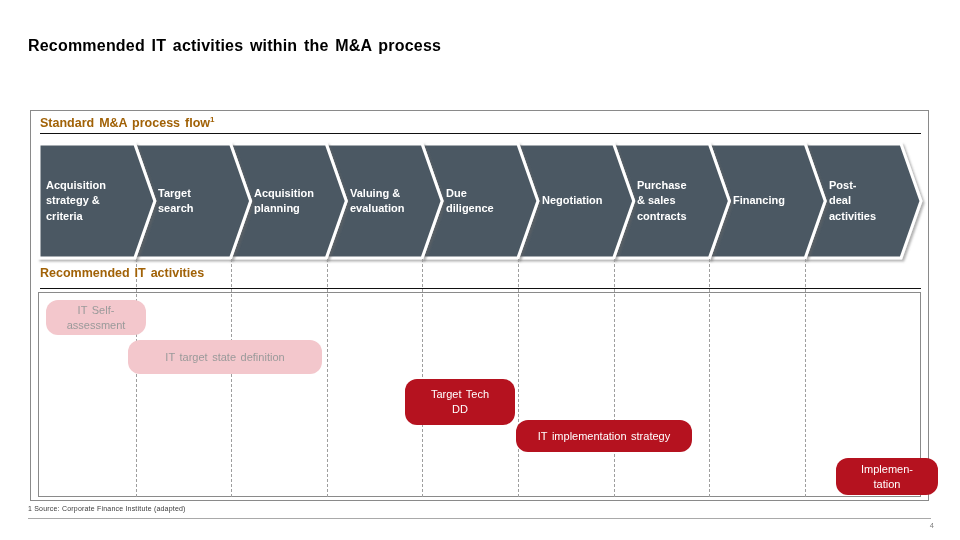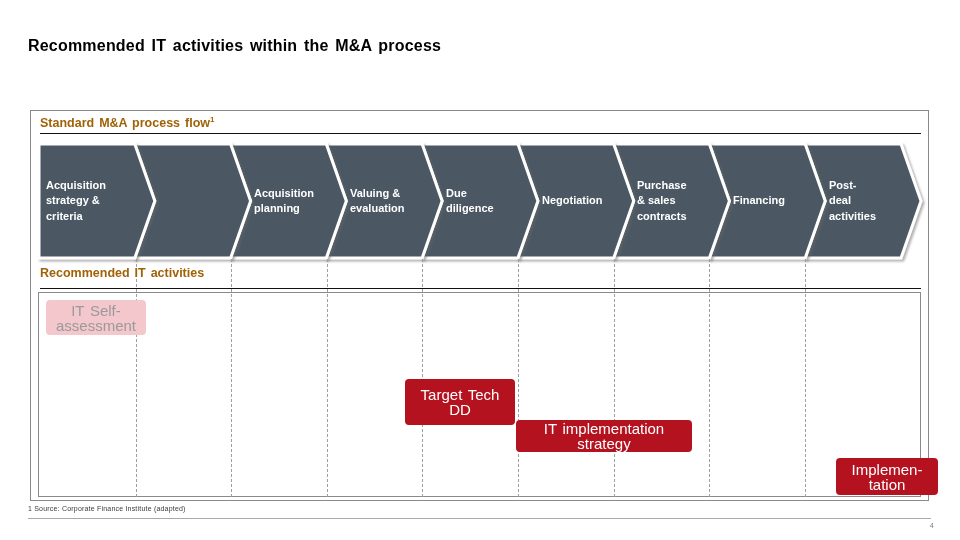--- a/index.html
+++ b/index.html
@@ -53,23 +53,23 @@
     position:absolute; left:38px; top:292px; width:883px; height:205px;
     border:1px solid #8a8a8a; background:#fff; z-index:1;
   }
 
   .col-divider {
     position:absolute; top:259px; height:238px; width:0;
     border-left:1px dashed #9e9e9e; z-index:2;
   }
 
   .activity {
-    position:absolute; border-radius:4px; z-index:4;
+    position:absolute; border-radius:12px; z-index:4;
     display:flex; align-items:center; justify-content:center;
-    text-align:center; font-size:15px; line-height:15px;
+    text-align:center; font-size:11px; line-height:15px;
     white-space:pre-line; word-spacing:1.5px;
   }
   .activity.light { background:#F3C7CC; color:#9A9A9A; }
   .activity.strong { background:#B5121F; color:#ffffff; }
 
   .act-1 { left:46px;  top:300px; width:100px; height:35px; }
   .act-2 { left:128px; top:340px; width:194px; height:34px; }
   .act-3 { left:405px; top:379px; width:110px; height:46px; }
   .act-4 { left:516px; top:420px; width:176px; height:32px; }
   .act-5 { left:808px; top:458px; width:102px; height:37px;margin-left:28px; }
@@ -112,20 +112,22 @@
     <polygon class="chev" filter="url(#ds)" points="383.1,0 478.9,0 498.9,57 478.9,114 383.1,114 403.1,57"></polygon>
     <polygon class="chev" filter="url(#ds)" points="287.3,0 383.1,0 403.1,57 383.1,114 287.3,114 307.3,57"></polygon>
     <polygon class="chev" filter="url(#ds)" points="191.6,0 287.3,0 307.3,57 287.3,114 191.6,114 211.6,57"></polygon>
     <polygon class="chev" filter="url(#ds)" points="95.8,0 191.6,0 211.6,57 191.6,114 95.8,114 115.8,57"></polygon>
     <polygon class="chev" filter="url(#ds)" points="0,0 95.8,0 115.8,57 95.8,114 0,114"></polygon>
   </svg>
 
   <div class="chev-label" style="left:46px;width:86px;">Acquisition
 strategy &amp;
 criteria</div>
+  <div class="chev-label" style="left:158px;">Target
+search</div>
   <div class="chev-label" style="left:254px;">Acquisition
 planning</div>
   <div class="chev-label" style="left:350px;">Valuing &amp;
 evaluation</div>
   <div class="chev-label" style="left:446px;">Due
 diligence</div>
   <div class="chev-label" style="left:542px;">Negotiation</div>
   <div class="chev-label" style="left:637px;">Purchase
 &amp; sales
 contracts</div>
@@ -143,20 +145,21 @@
   <div class="col-divider" style="left:518px;"></div>
   <div class="col-divider" style="left:614px;"></div>
   <div class="col-divider" style="left:709px;"></div>
   <div class="col-divider" style="left:805px;"></div>
 
   <div class="sec-header sec2">Recommended IT activities</div>
   <div class="sec-underline u2"></div>
 
   <div class="activity light act-1">IT Self-
 assessment</div>
+  <div class="activity light act-2">IT target state definition</div>
   <div class="activity strong act-3">Target Tech
 DD</div>
   <div class="activity strong act-4">IT implementation strategy</div>
   <div class="activity strong act-5">Implemen-
 tation</div>
 
   <div class="footnote">1 Source: Corporate Finance Institute (adapted)</div>
   <div class="footer-rule"></div>
   <div class="page-number">4</div>
 

